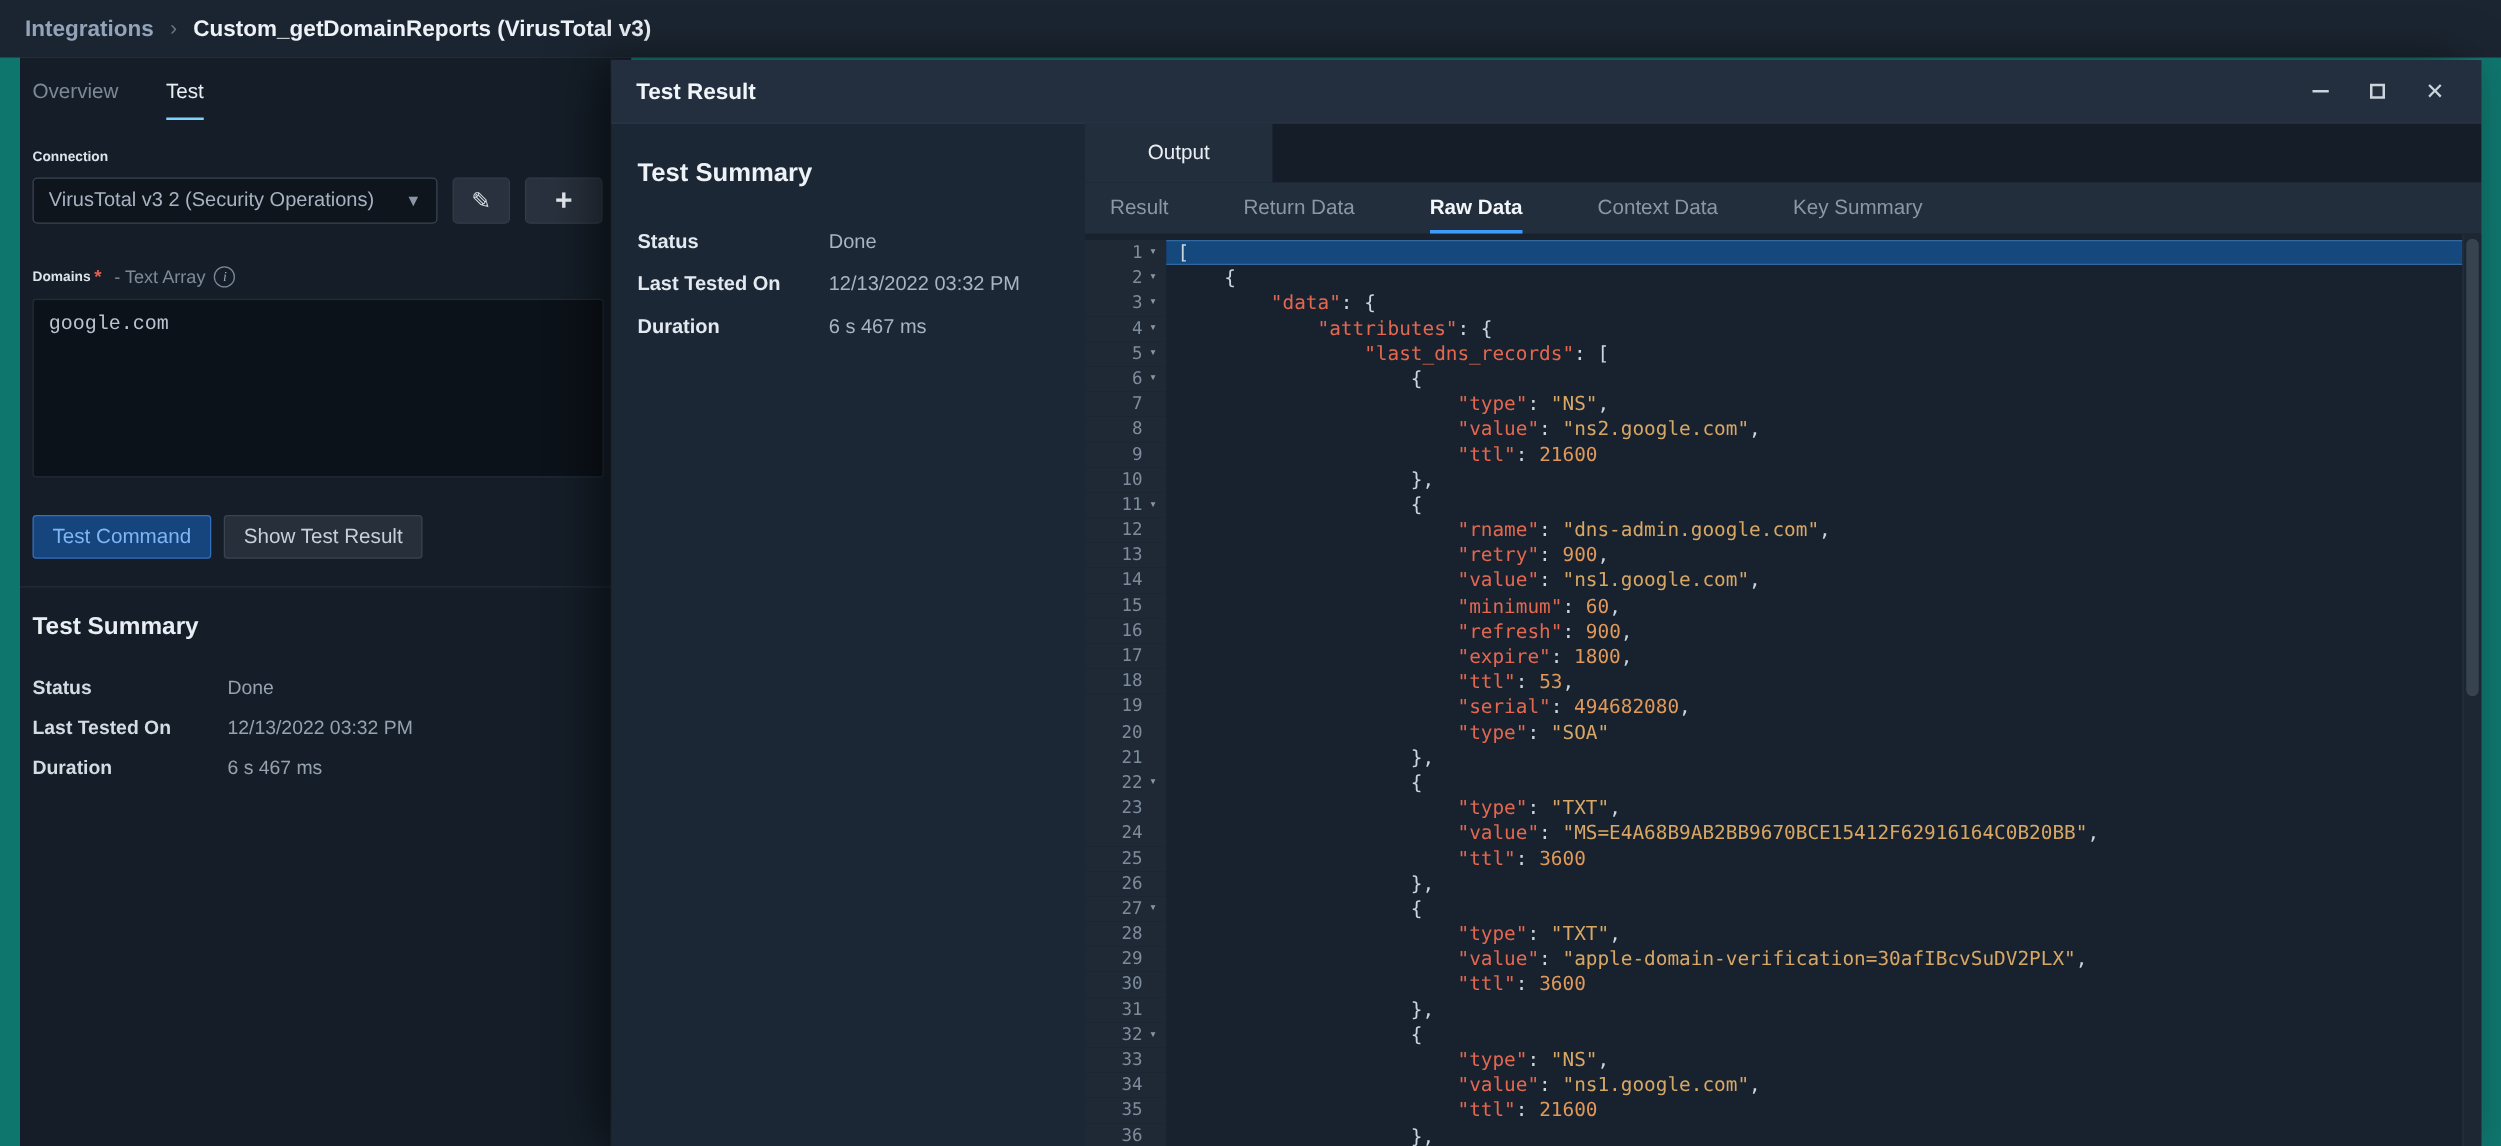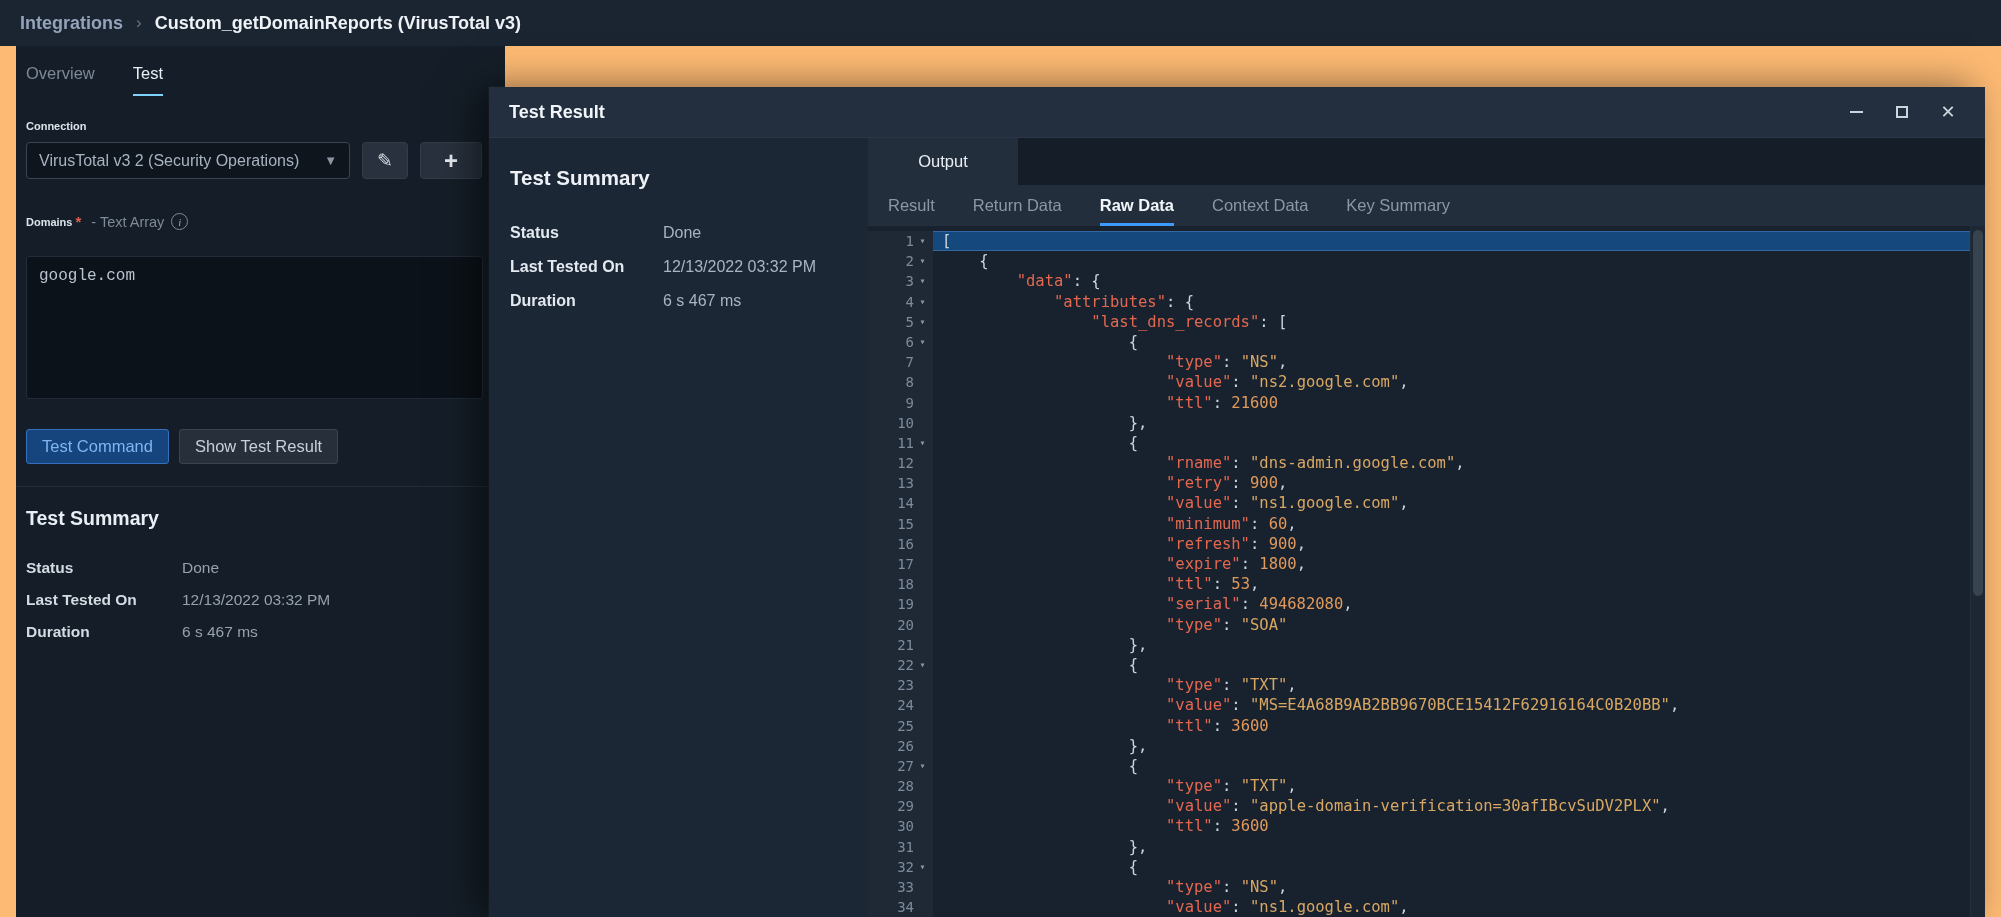--- a/index.html
+++ b/index.html
@@ -1,19 +1,19 @@
 <!DOCTYPE html>
 <html style="--accent: #3f9bfb; --sel: #15497e; --key: #e4674f; --str: #d8a763; --num: #e0995a;"><head>
 <meta charset="utf-8">
 <style>
   * { box-sizing: border-box; margin: 0; padding: 0; }
   html, body { background: #0d1218; }
   body { font-family: "Liberation Sans", sans-serif; }
 
-  .screen { position: relative; width: 2001px; height: 917px; background: #fdba74; overflow: hidden; }
+  .screen { position: relative; width: 2001px; height: 917px; background: #0f766e; overflow: hidden; }
 
   
   .topbar { position: absolute; top: 0; left: 0; width: 100%; height: 46px; background: #1b2531;
             display: flex; align-items: center; padding-left: 20px; gap: 13px; }
   .crumb-root { color: #93a3ba; font-size: 18px; font-weight: bold; cursor: pointer; }
   .crumb-sep  { color: #66758a; font-size: 17px; }
   .crumb-title{ color: #eef2f7; font-size: 18px; font-weight: bold; }
 
   
   .left-panel { position: absolute; top: 46px; left: 16px; width: 489px; bottom: 0; background: #151e28; }
@@ -27,21 +27,21 @@
   .conn-row { margin: 0 10px; display: flex; gap: 12px; height: 37px; }
   .select { width: 324px; background: #0e151d; border: 1px solid #3a4553; border-radius: 4px;
             display: flex; align-items: center; justify-content: space-between;
             padding: 12px 12px; color: #a8b3c1; font-size: 16px; cursor: pointer; }
   .caret { color: #8a96a4; font-size: 13px; }
   .icon-btn { width: 46px; background: #28313d; border: 1px solid #333d49; border-radius: 4px;
               color: #d9dfe7; display: flex; align-items: center; justify-content: center;
               font-size: 19px; cursor: pointer; }
   .icon-btn.wide { width: 62px; font-size: 24px; font-weight: bold; color: #e6ebf1; }
 
-  .domains-row { margin: 34px 10px 26px; display: flex; align-items: center; }
+  .domains-row { margin: 34px 10px 9px; display: flex; align-items: center; }
   .req { color: #e0604d; font-weight: bold; font-size: 15px; margin-left: 3px; align-self: flex-start; }
   .hint { color: #7e8a98; font-size: 14.5px; margin-left: 10px; }
   .info-icon { width: 17px; height: 17px; border: 1px solid #7e8a98; border-radius: 50%;
                color: #9aa6b3; font-size: 11px; font-style: italic; font-family: "Liberation Serif", serif;
                display: inline-flex; align-items: center; justify-content: center; margin-left: 7px; cursor: pointer; }
 
   .domains-input { display: block; margin: 0 10px; width: 457px; height: 143px; background: #0c1219;
                    border: 1px solid #222c38; border-radius: 3px; color: #bac4d0; font-size: 16px;
                    font-family: Liberation Mono, monospace; padding: 10px 12px; resize: none; }
 
@@ -53,21 +53,21 @@
   .lp-summary { margin: 22px 0 0; border-top: 1px solid #232d39; padding: 20px 10px 0; }
   .lp-summary h2 { font-size: 19.5px; font-weight: bold; color: #e9eef4; }
   .summary-rows { margin-top: 22px; }
   .summary-row { display: flex; padding: 7px 0; font-size: 15.5px; }
   .summary-label { width: 156px; font-weight: bold; color: #d4dbe3; flex: none; }
   .summary-value { color: #96a2af; }
 
   
   .modal { position: absolute; left: 489px; top: 48px; width: 1496px; bottom: 0; background: #1c2735;
            box-shadow: -14px 0 36px rgba(0,0,0,.5), 0 0 0 1px rgba(255,255,255,.03);
-           display: flex; flex-direction: column; margin-top: 39px; }
+           display: flex; flex-direction: column; }
   .modal-titlebar { height: 51px; background: #232f3e; border-bottom: 1px solid #2b3746;
                     display: flex; align-items: center; padding: 0 20px; flex: none; }
   .modal-title { color: #f1f5f9; font-size: 18px; font-weight: bold; }
   .win-controls { margin-left: auto; display: flex; gap: 12px; align-items: center; }
   .wc { width: 34px; height: 34px; display: flex; align-items: center; justify-content: center;
         color: #ccd4dd; font-size: 18px; cursor: pointer; }
   .wc .bar { display: block; width: 13px; height: 2px; background: #ccd4dd; }
   .wc .box { display: block; width: 12px; height: 12px; border: 2px solid #ccd4dd; }
 
   .modal-body { flex: 1; display: flex; min-height: 0; }
@@ -76,21 +76,21 @@
   .modal-rows { margin-top: 26px; }
   .modal-rows .summary-row { padding: 8px 0; font-size: 16px; }
   .modal-rows .summary-label { width: 153px; color: #e3e9f0; }
   .modal-rows .summary-value { color: #a9b4c1; }
 
   .modal-main { flex: 1; display: flex; flex-direction: column; min-width: 0; }
   .output-tabstrip { height: 47px; flex: none; background: #141d28; display: flex; align-items: stretch; }
   .output-tab { min-width: 150px; padding: 0 30px; display: flex; align-items: center; justify-content: center;
                 background: #222e3c; color: #e9eef4; font-size: 16.5px; cursor: pointer; }
   .subtabs { height: 41px; flex: none; background: #222e3c; display: flex; align-items: stretch;
-             padding-left: 20px; gap: 38px; }
+             padding-left: 20px; gap: 60px; }
   .subtab { display: flex; align-items: center; color: #8b97a5; font-size: 16.5px; cursor: pointer; }
   .subtab.active { color: #f2f6fa; font-weight: bold; box-shadow: inset 0 -3px 0 var(--accent, #3f9bfb); }
 
   
   .editor { flex: 1; position: relative; background: #18222f; overflow: hidden;
             font-family: "DejaVu Sans Mono", monospace; }
   .code { position: absolute; top: 0; left: 0; right: 15px; bottom: 0; padding-top: 5px; }
   .code-line { display: flex; height: 20.2px; line-height: 20.2px; font-size: 15.5px; }
   .gutter { width: 65px; flex: none; background: #1e2935; color: #7d8b9c; font-size: 14px;
             display: flex; justify-content: flex-end; align-items: center; padding-right: 2px; cursor: pointer; }

